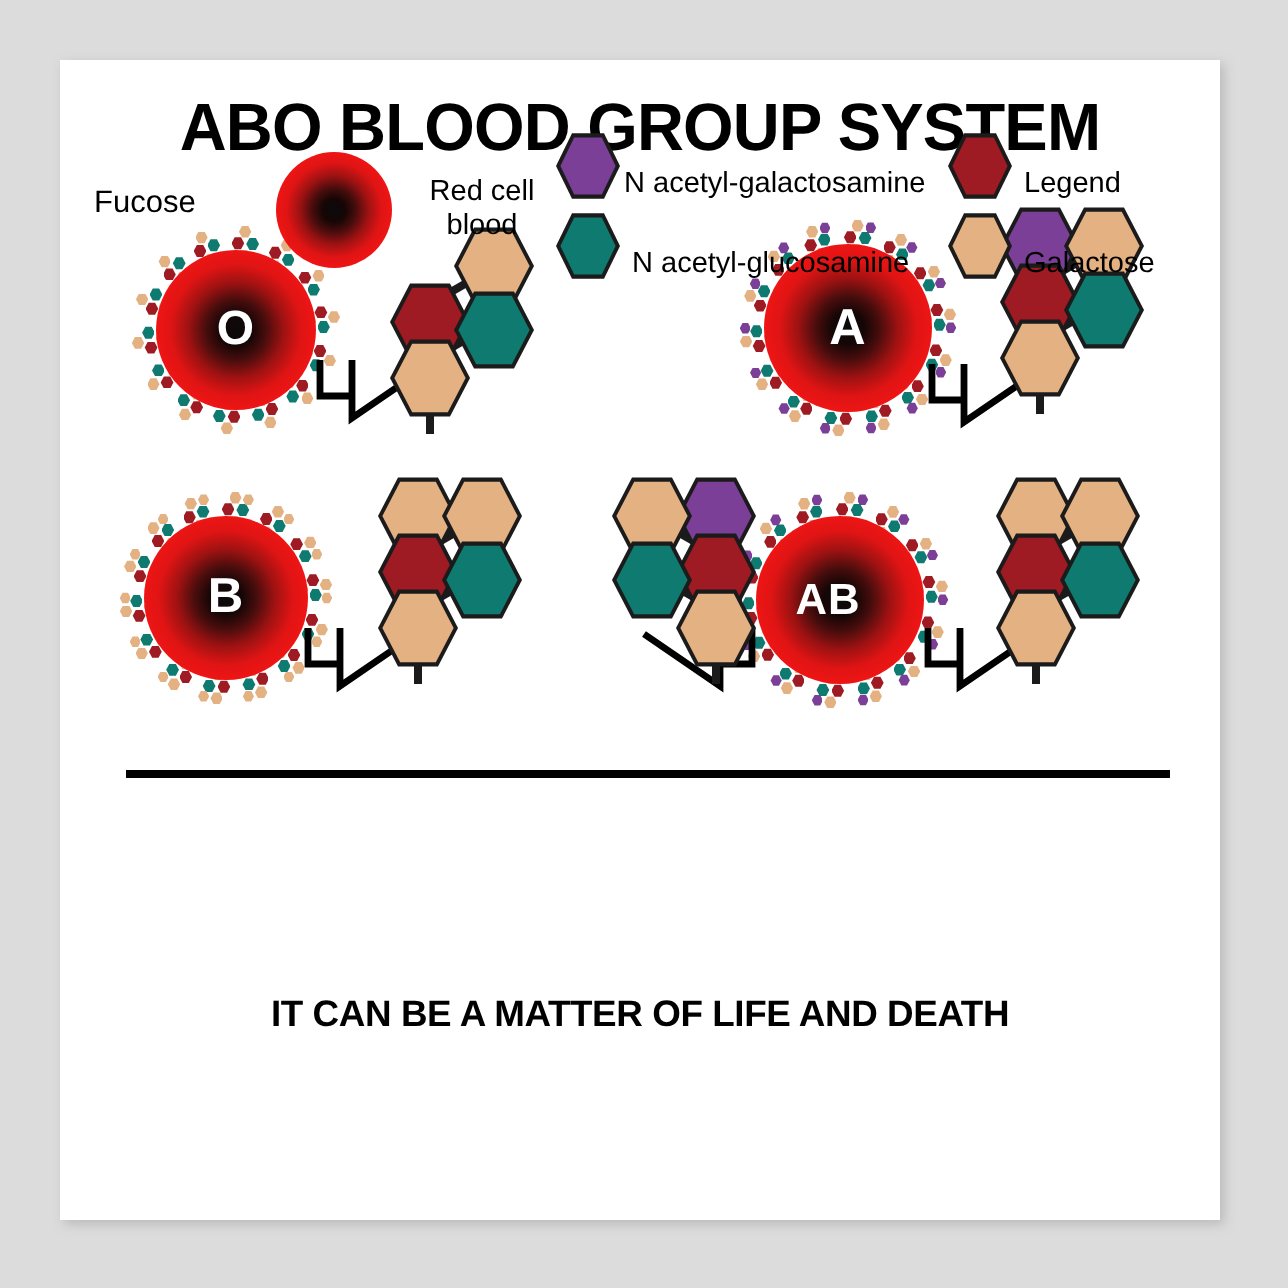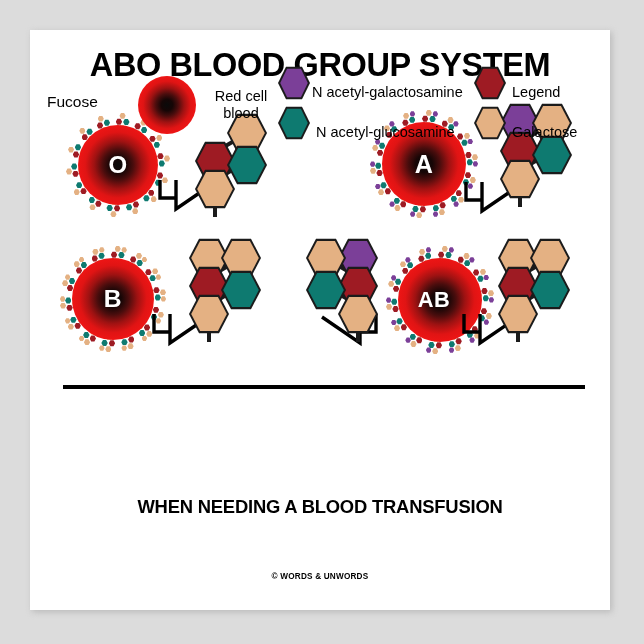--- a/index.html
+++ b/index.html
@@ -423,21 +423,21 @@
         <div class="hex" style="left: 2px; top: 28px; width: 40px; height: 40px;">
           <i style="background: rgb(158, 27, 35);"></i>
         </div>
         <div class="hex" style="left: 34px; top: 32px; width: 40px; height: 40px;">
           <i style="background: rgb(14, 122, 112);"></i>
         </div>
         <div class="hex" style="left: 2px; top: 56px; width: 40px; height: 40px;">
           <i style="background: rgb(228, 177, 131);"></i>
         </div>
       </div>
-      <div class="abs" style="left: 368px; top: 228px; width: 72px; height: 84px;">
+      <div class="abs" style="left: 348px; top: 228px; width: 72px; height: 84px;">
         <div class="mini" style="left: 42.58px; top: -0.29px; width: 7px; height: 7px; background: rgb(228, 177, 131);"></div>
         <div class="mini" style="left: 39.94px; top: -6.53px; width: 6.4px; height: 6.4px; background: rgb(158, 27, 35);"></div>
         <div class="mini" style="left: 47.35px; top: -6.15px; width: 6.4px; height: 6.4px; background: rgb(14, 122, 112);"></div>
         <div class="mini" style="left: 43.68px; top: -12.28px; width: 6.2px; height: 6.2px; background: rgb(228, 177, 131);"></div>
         <div class="mini" style="left: 50.5px; top: -10.89px; width: 5.6px; height: 5.6px; background: rgb(123, 63, 152);"></div>
         <div class="mini" style="left: 59px; top: 5.32px; width: 7px; height: 7px; background: rgb(228, 177, 131);"></div>
         <div class="mini" style="left: 59.5px; top: -1.54px; width: 6.4px; height: 6.4px; background: rgb(158, 27, 35);"></div>
         <div class="mini" style="left: 66px; top: 2.01px; width: 6.4px; height: 6.4px; background: rgb(14, 122, 112);"></div>
         <div class="mini" style="left: 65.41px; top: -5.14px; width: 6.2px; height: 6.2px; background: rgb(228, 177, 131);"></div>
         <div class="mini" style="left: 71.11px; top: -1.03px; width: 5.6px; height: 5.6px; background: rgb(123, 63, 152);"></div>
@@ -575,17 +575,16 @@
         <i style="background: rgb(14, 122, 112);"></i>
       </div>
       <div class="legend-text" style="left: 286px; top: 94px;">N acetyl-glucosamine</div>
       <div class="hex" style="left: 444px; top: 76px; width: 32px; height: 34px;">
         <i style="background: rgb(228, 177, 131);"></i>
       </div>
       <div class="legend-text" style="left: 482px; top: 94px;">Galactose</div>
     </div>
 
   <div id="tagline">
-    <div>WHEN NEEDING A BLOOD TRANSFUSION</div>
+    <div>IT CAN BE A MATTER OF LIFE AND DEATH</div>
   </div>
-  <div id="copyright">© WORDS &amp; UNWORDS</div>
 
 </div>
 
 </body></html>

